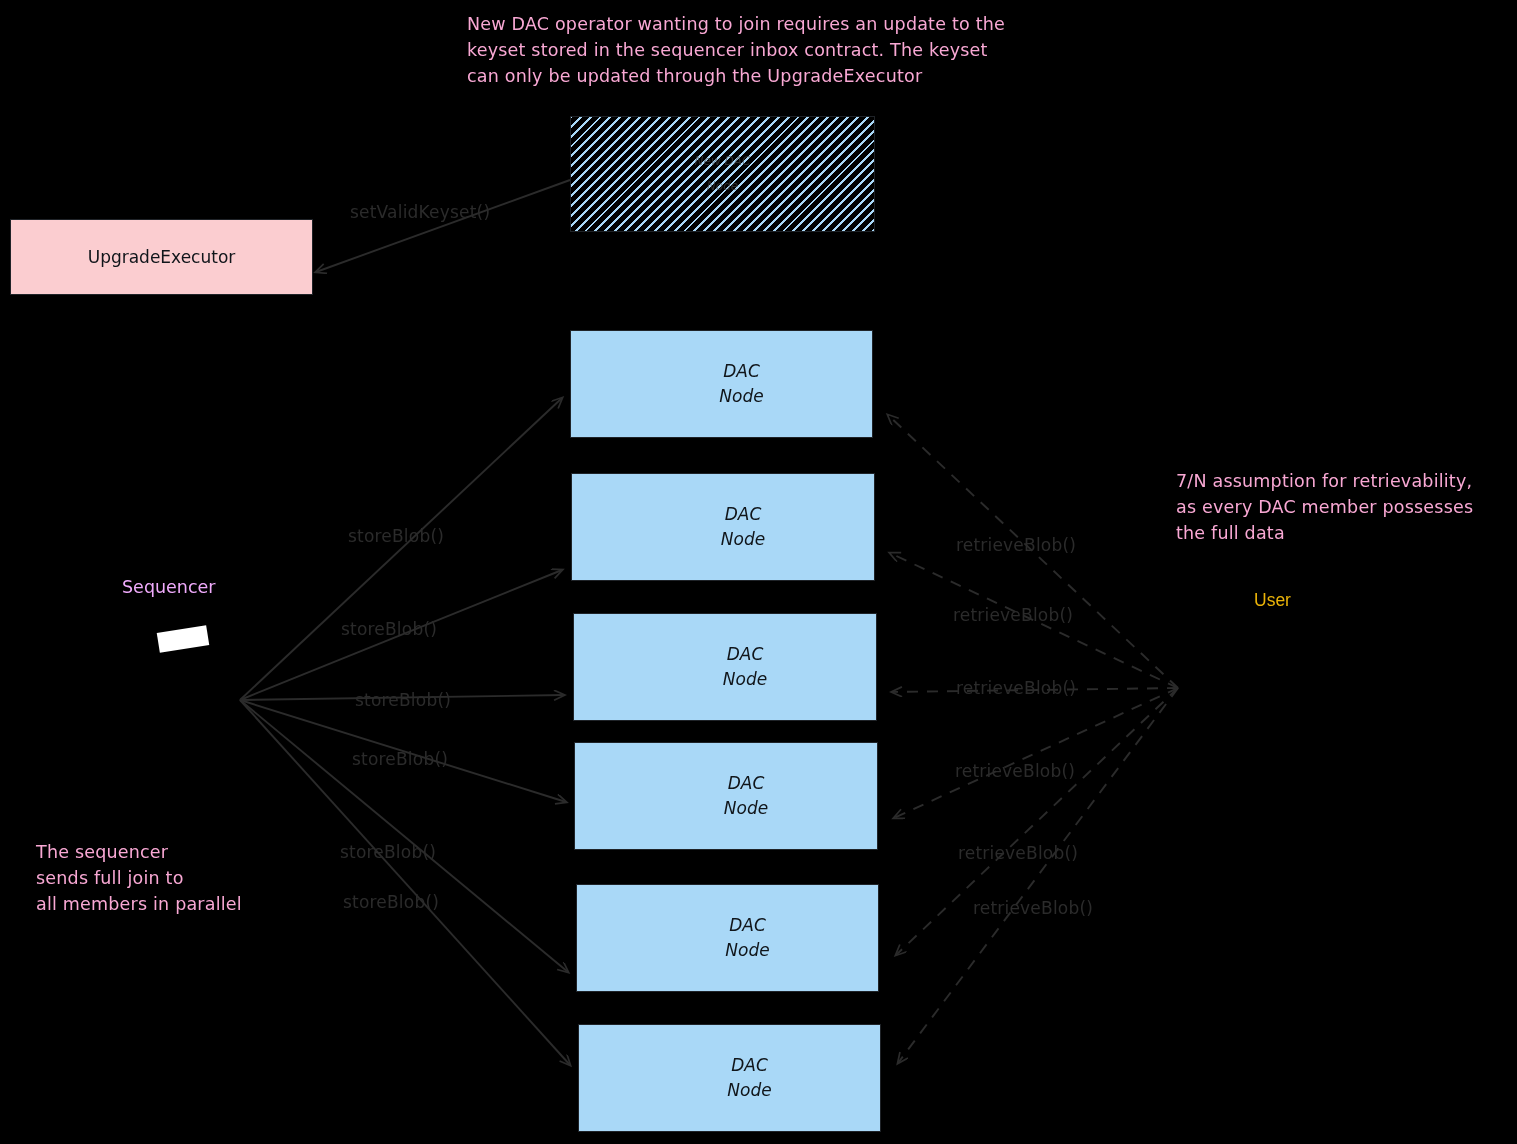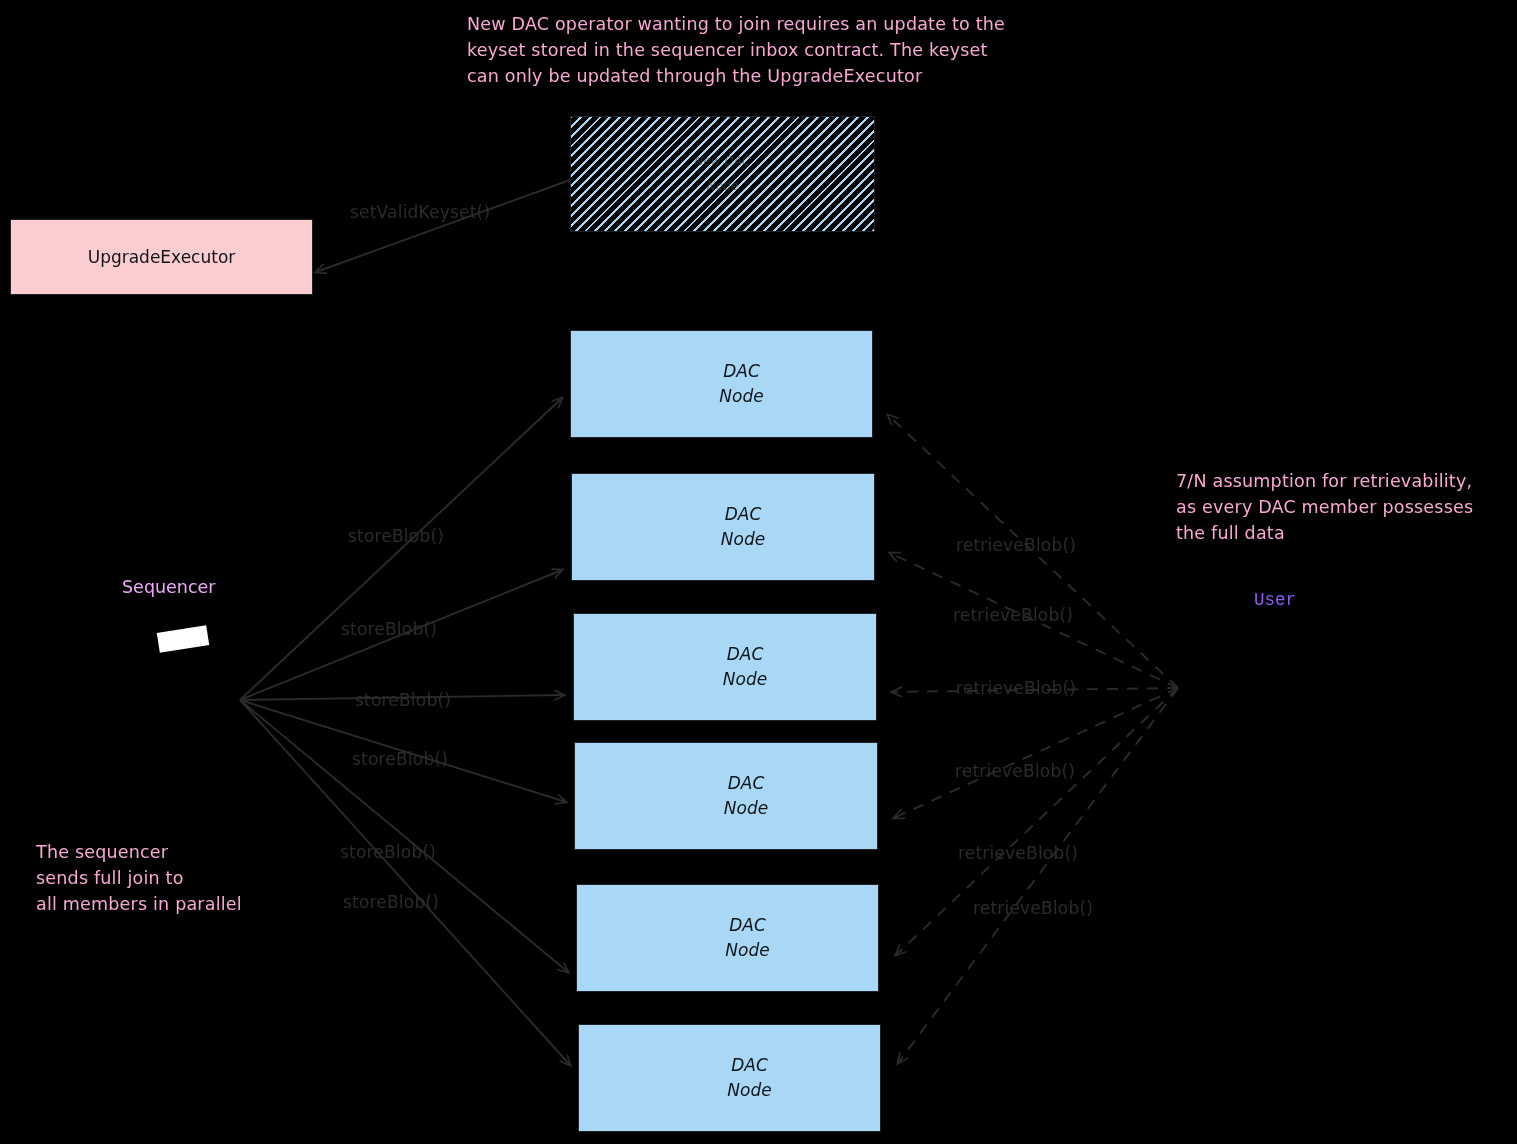--- a/index.html
+++ b/index.html
@@ -104,22 +104,22 @@
     font-size: 17.5px;
     white-space: nowrap;
   }
   .seq-glyph {
     position: absolute;
     background: #ffffff;
     transform: rotate(-9deg);
   }
   .user-title {
     position: absolute;
-    color: #8b5cf6;
-    font-family: Liberation Mono, monospace;
+    color: #eab308;
+    font-family: Liberation Sans, sans-serif;
     font-size: 17.5px;
     white-space: nowrap;
   }
 </style>
 </head>
 <body>
 
 <div id="canvas">
 
   <svg class="layer" viewBox="0 0 1517 1144" xmlns="http://www.w3.org/2000/svg">

